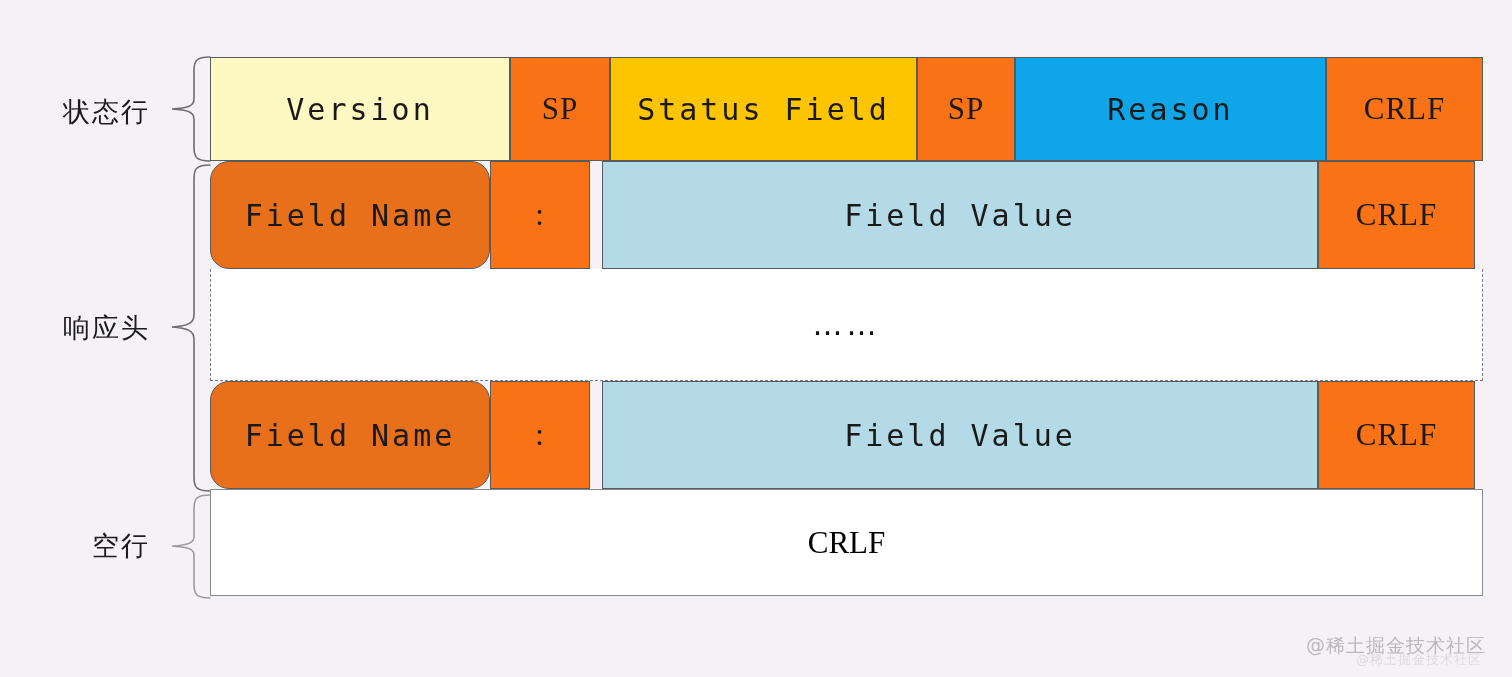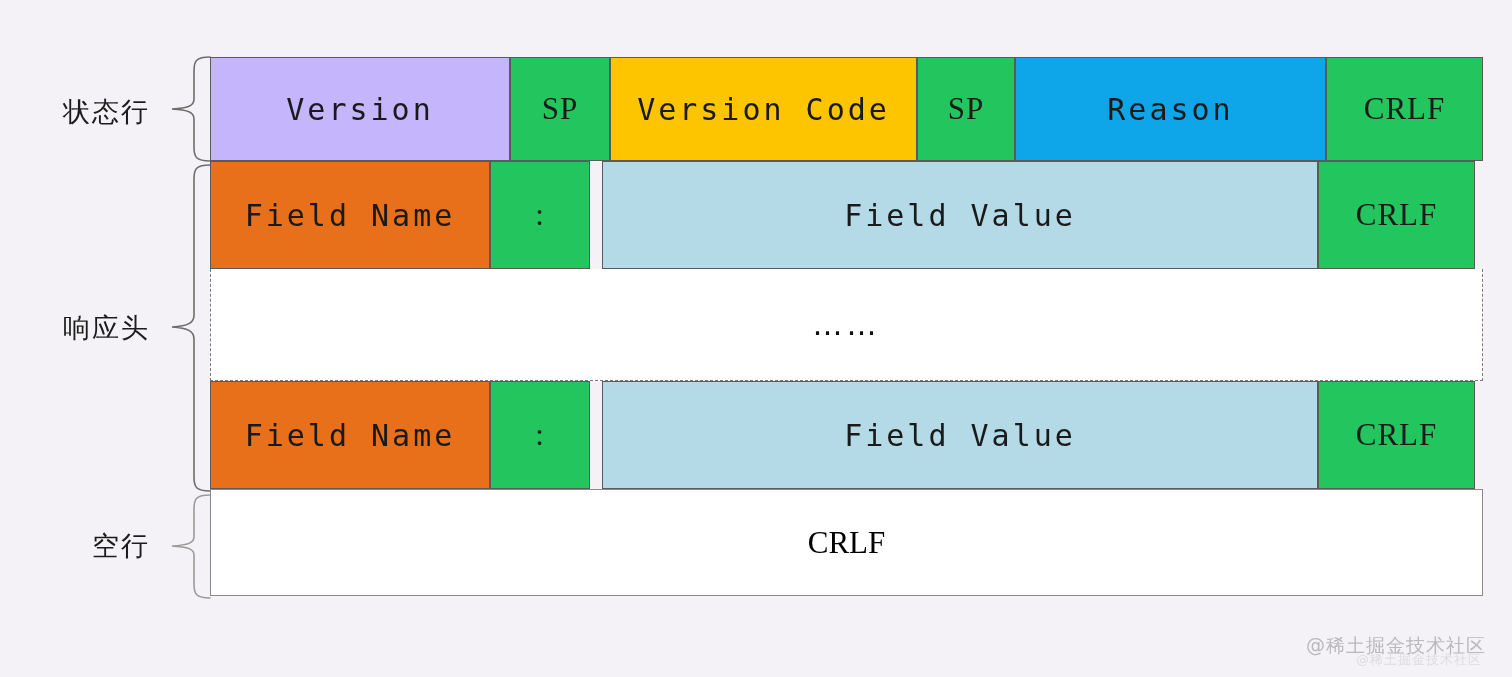--- a/index.html
+++ b/index.html
@@ -87,31 +87,31 @@
   }
 
   
   .col-name   { width: 300px; }
   .col-sep    { width: 100px; }
   .col-value  { width: 307px; }
   .col-sp2    { width: 98px; }
   .col-reason { width: 311px; }
   .col-crlf   { width: 157px; }
 
-  .col-fieldname  { width: 280px; }
+  .col-fieldname  { width: 280px; border-radius: 19px; }
   .col-colon      { width: 100px; }
   .col-fieldvalue { width: 716px; margin-left: 12px; }
 
   
-  .fill-version { background: #c4b5fd; }
+  .fill-version { background: #fef9c3; }
   .fill-status  { background: #fdc400; }
   .fill-reason  { background: #0ea5e9; }
   .fill-fname   { background: #e8701a; }
   .fill-fvalue  { background: #b3dae6; }
-  .fill-white   { background: #22c55e; }
+  .fill-white   { background: #f97316; }
 
   
   #cell-ellipsis {
     width: 1273px;
     border: 1px dashed #7a7a7a;
     border-top: none;
     background: #ffffff;
     font-family: "DejaVu Sans", "Liberation Sans", sans-serif;
     font-size: 30px;
     letter-spacing: 4px;
@@ -178,21 +178,21 @@
     <svg width="42" height="107" viewBox="0 0 42 107" fill="none">
       <path d="M40 2 C26 2 24 6 24 16 L24 44 C24 50 18 52 2 53 C18 54 24 56 24 62 L24 91 C24 101 26 105 40 105" stroke="#9a9a9a" stroke-width="1.6" fill="none" stroke-linecap="round"></path>
     </svg>
   </div>
 
   <div id="packet-table">
 
     <div class="pkt-row" id="row-status-line">
       <div class="cell mono col-name fill-version">Version</div>
       <div class="cell serif col-sep fill-white">SP</div>
-      <div class="cell mono col-value fill-status">Version Code</div>
+      <div class="cell mono col-value fill-status">Status Field</div>
       <div class="cell serif col-sp2 fill-white">SP</div>
       <div class="cell mono col-reason fill-reason">Reason</div>
       <div class="cell serif col-crlf fill-white">CRLF</div>
     </div>
 
     <div class="pkt-row" id="row-header-first">
       <div class="cell mono col-fieldname fill-fname">Field Name</div>
       <div class="cell serif col-colon fill-white">:</div>
       <div class="cell mono col-fieldvalue fill-fvalue">Field Value</div>
       <div class="cell serif col-crlf fill-white">CRLF</div>

